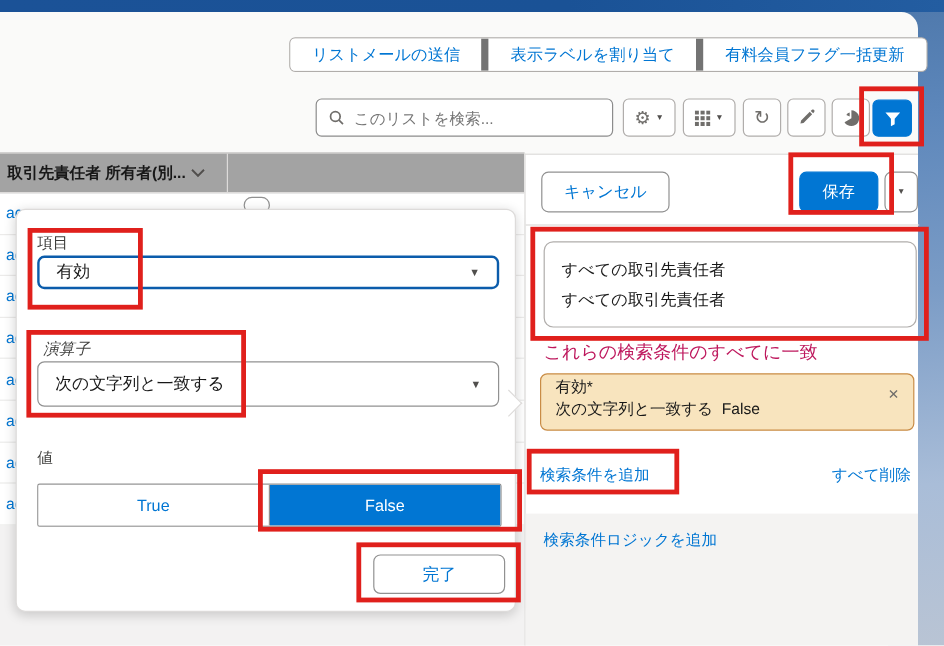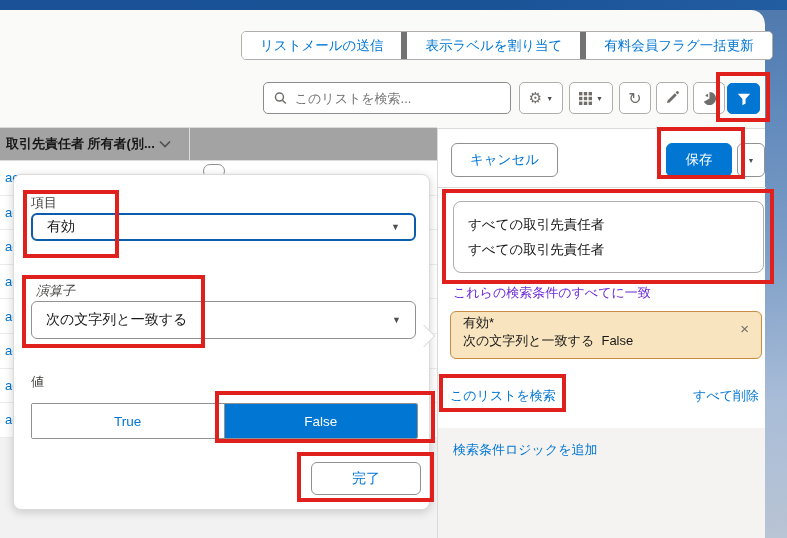--- a/index.html
+++ b/index.html
@@ -51,21 +51,21 @@
     border-left:1px solid #dddbda; border-top:1px solid #dddbda; }
   .panel-divider { position:absolute; left:0; width:328px; height:1px; background:#dddbda; }
   #btn-cancel { left:13px; top:14px; width:107px; height:34px; background:#fff; border:1px solid #919191;
     border-radius:6px; color:#0176d3; font-size:13.5px; font-family:inherit; cursor:pointer; }
   #btn-save { left:228px; top:14px; width:66px; height:34px; background:#0176d3; border:1px solid #0176d3;
     border-radius:6px; color:#fff; font-size:13.5px; font-family:inherit; cursor:pointer; }
   #btn-save-more { left:299px; top:14px; width:28px; height:34px; background:#fff; border:1px solid #919191;
     border-radius:6px; cursor:pointer; display:flex; align-items:center; justify-content:center; }
   #desc-box { left:15px; top:72px; width:311px; height:72px; border:1px solid #b0adab; border-radius:8px;
     background:#fff; padding:10px 14px; font-size:13.5px; color:#181818; line-height:25px; }
-  #match-all { left:15px; top:155px; font-size:13px; color:#6d28d9; }
+  #match-all { left:15px; top:155px; font-size:15px; color:#be185d; }
   #chip { left:12px; top:182px; width:312px; height:48px; background:#f8e4be; border:1px solid #c98c46;
     border-radius:6px; padding:2px 12px; font-size:13px; color:#181818; line-height:18px; }
   #chip-close { position:absolute; right:12px; top:8px; font-size:15px; color:#706e6b; cursor:pointer; }
   .blue-link { color:#0176d3; font-size:13px; text-decoration:none; cursor:pointer; }
   #add-filter { left:12px; top:258px; }
   #remove-all { right:6px; top:258px; }
   #panel-bottom { left:0; top:299px; width:327px; height:111px; background:#f4f3f2; }
   #add-logic { left:15px; top:13px; }
 
   
@@ -214,21 +214,21 @@
   <div class="abs" id="match-all">これらの検索条件のすべてに一致</div>
 
   <div class="abs" id="chip">
     <div>有効*</div>
     <div>
       <span>次の文字列と一致する</span>&nbsp;&nbsp;<span>False</span>
     </div>
     <span id="chip-close">×</span>
   </div>
 
-  <a class="abs blue-link" id="add-filter">このリストを検索</a>
+  <a class="abs blue-link" id="add-filter">検索条件を追加</a>
   <a class="abs blue-link" id="remove-all">すべて削除</a>
 
   <div class="abs" id="panel-bottom">
     <a class="abs blue-link" id="add-logic">検索条件ロジックを追加</a>
   </div>
 </div>
 
 <div class="abs" id="popup">
   <div class="abs" id="popup-pointer"></div>
 

